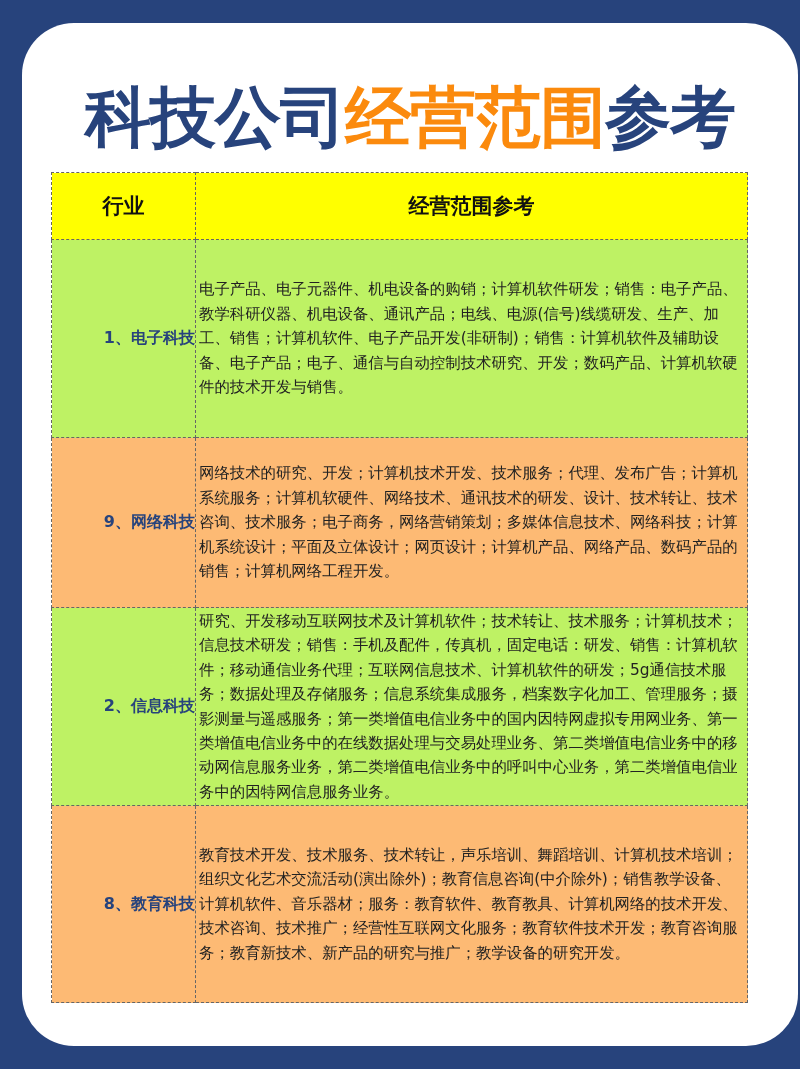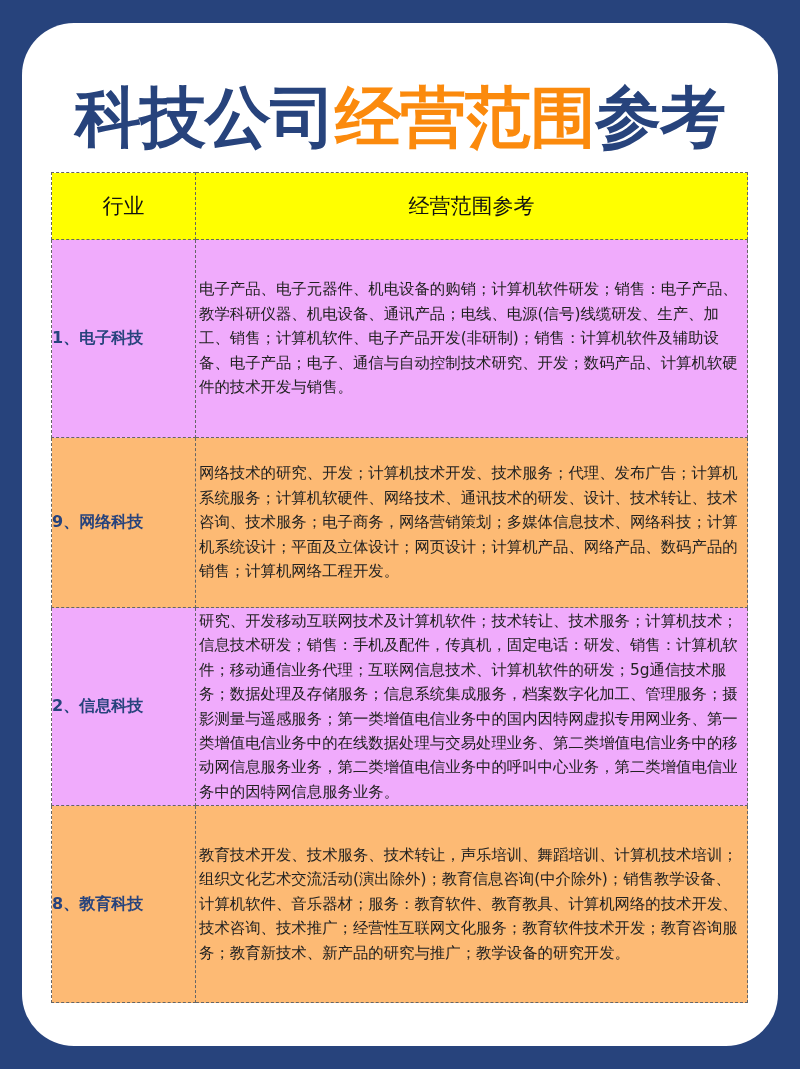--- a/index.html
+++ b/index.html
@@ -9,20 +9,21 @@
     font-family: "DejaVu Sans", "Liberation Sans", sans-serif;
     position: relative;
     overflow: hidden;
   }
   .card {
     position: absolute;
     left: 22px; top: 23px;
     width: 756px; height: 1023px;
     background: #ffffff;
     border-radius: 52px;
+    padding-left: 20px;
   }
   .title {
     position: absolute;
     left: 0; right: 0; top: 50px;
     text-align: center;
     font-size: 66px;
     font-weight: bold;
     letter-spacing: -1px;
     line-height: 90px;
     white-space: nowrap;
@@ -39,40 +40,40 @@
   table.scope td, table.scope th {
     border: 1px dashed #666;
     padding: 0;
   }
   table.scope col.c1 { width: 144px; }
   table.scope col.c2 { width: 552px; }
   .hdr th {
     background: #ffff00;
     height: 66px;
     font-size: 21px;
-    font-weight: normal;
+    font-weight: bold;
     color: #111;
     text-align: center;
   }
   .row td.ind {
-    text-align: left;
+    text-align: right;
     font-size: 16px;
     font-weight: bold;
     color: #27437c;
   }
   .row td.desc {
     font-size: 15.4px;
     line-height: 24.4px;
     color: #222;
     padding: 0 3px 0 3px;
     text-align: left;
     word-break: break-all;
     font-family: "DejaVu Sans", sans-serif;
   }
-  .row.pink td { background: #f0abfc; }
+  .row.pink td { background: #bef264; }
   .row.white td { background: #fdba74; }
   .r1 { height: 198px; }
   .r2 { height: 170px; }
   .r3 { height: 198px; }
   .r4 { height: 197px; }
 </style>
 </head>
 <body>
 
 <div class="card">

